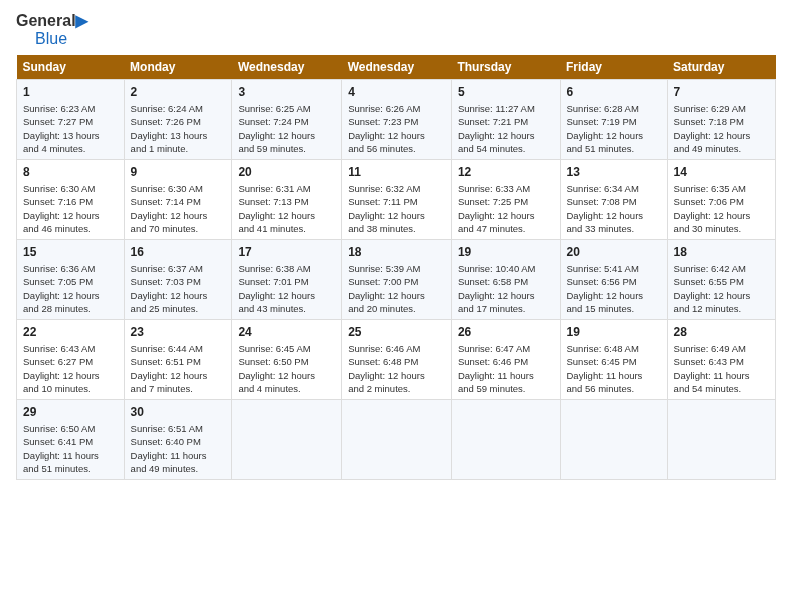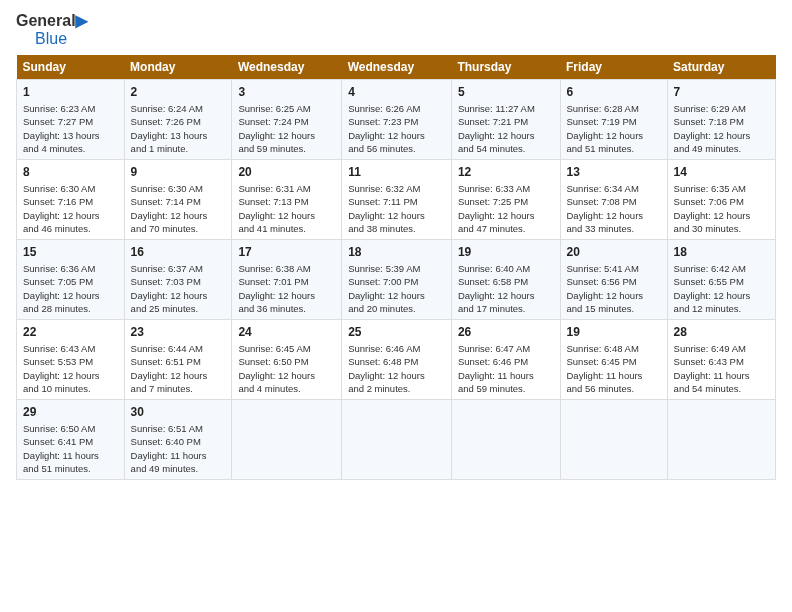--- a/index.html
+++ b/index.html
@@ -222,32 +222,32 @@
             <div class="day-cell-text">Sunrise: 6:37 AM</div>
             <div class="day-cell-text">Sunset: 7:03 PM</div>
             <div class="day-cell-text">Daylight: 12 hours</div>
             <div class="day-cell-text">and 25 minutes.</div>
           </td>
           <td>
             <span class="day-num">17</span>
             <div class="day-cell-text">Sunrise: 6:38 AM</div>
             <div class="day-cell-text">Sunset: 7:01 PM</div>
             <div class="day-cell-text">Daylight: 12 hours</div>
-            <div class="day-cell-text">and 36 minutes.</div>
+            <div class="day-cell-text">and 43 minutes.</div>
           </td>
           <td>
             <span class="day-num">18</span>
             <div class="day-cell-text">Sunrise: 5:39 AM</div>
             <div class="day-cell-text">Sunset: 7:00 PM</div>
             <div class="day-cell-text">Daylight: 12 hours</div>
             <div class="day-cell-text">and 20 minutes.</div>
           </td>
           <td>
             <span class="day-num">19</span>
-            <div class="day-cell-text">Sunrise: 6:40 AM</div>
+            <div class="day-cell-text">Sunrise: 10:40 AM</div>
             <div class="day-cell-text">Sunset: 6:58 PM</div>
             <div class="day-cell-text">Daylight: 12 hours</div>
             <div class="day-cell-text">and 17 minutes.</div>
           </td>
           <td>
             <span class="day-num">20</span>
             <div class="day-cell-text">Sunrise: 5:41 AM</div>
             <div class="day-cell-text">Sunset: 6:56 PM</div>
             <div class="day-cell-text">Daylight: 12 hours</div>
             <div class="day-cell-text">and 15 minutes.</div>
@@ -257,21 +257,21 @@
             <div class="day-cell-text">Sunrise: 6:42 AM</div>
             <div class="day-cell-text">Sunset: 6:55 PM</div>
             <div class="day-cell-text">Daylight: 12 hours</div>
             <div class="day-cell-text">and 12 minutes.</div>
           </td>
         </tr>
         <tr>
           <td>
             <span class="day-num">22</span>
             <div class="day-cell-text">Sunrise: 6:43 AM</div>
-            <div class="day-cell-text">Sunset: 5:53 PM</div>
+            <div class="day-cell-text">Sunset: 6:27 PM</div>
             <div class="day-cell-text">Daylight: 12 hours</div>
             <div class="day-cell-text">and 10 minutes.</div>
           </td>
           <td>
             <span class="day-num">23</span>
             <div class="day-cell-text">Sunrise: 6:44 AM</div>
             <div class="day-cell-text">Sunset: 6:51 PM</div>
             <div class="day-cell-text">Daylight: 12 hours</div>
             <div class="day-cell-text">and 7 minutes.</div>
           </td>

